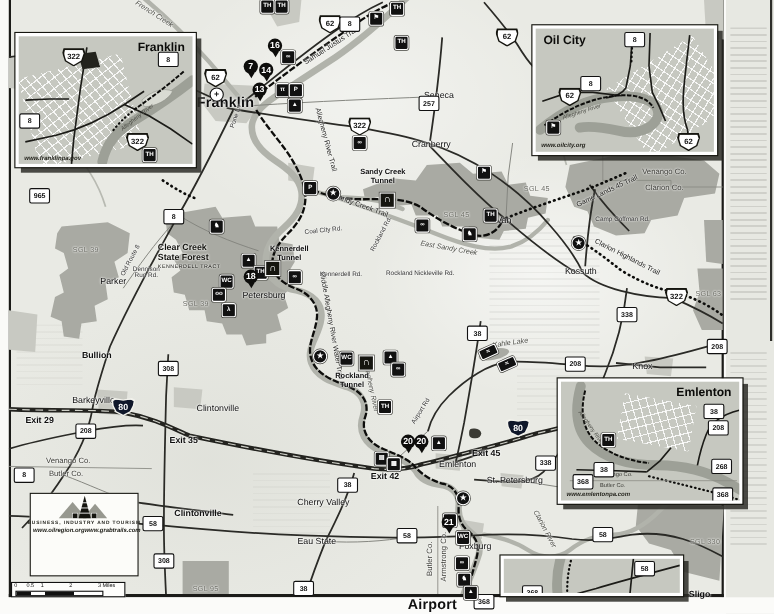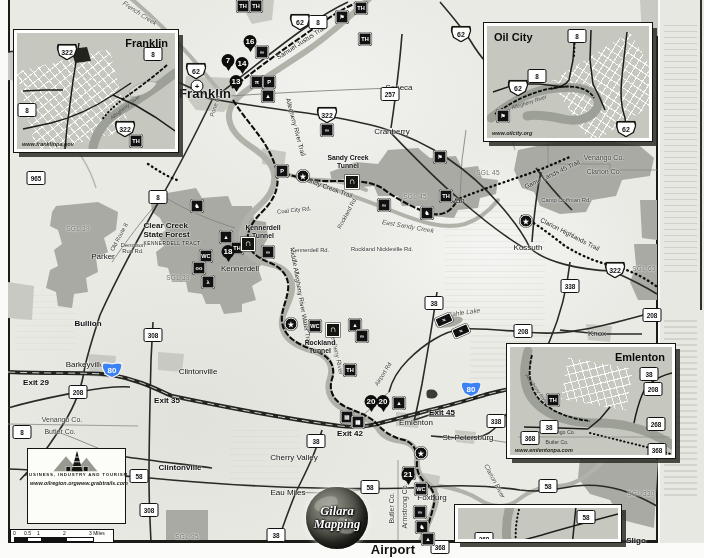--- a/index.html
+++ b/index.html
@@ -45,21 +45,21 @@
   .forest .sub{display:block;font-weight:normal;font-size:4.8px;letter-spacing:.5px;}
   .sh{position:absolute;transform:translate(-50%,-50%);display:flex;align-items:center;justify-content:center;z-index:6;}
   .sh.state{min-width:15px;height:12px;padding:0 1px;background:#fff;border:1.3px solid #111;border-radius:2px;
     font-size:6.4px;font-weight:bold;color:#111;}
   .sh.us{width:21px;height:17px;background:#15150f;clip-path:polygon(6% 2%,94% 2%,100% 26%,88% 72%,50% 100%,12% 72%,0 26%);}
   .us-in{position:absolute;left:1.5px;top:1.5px;right:1.5px;bottom:1.5px;background:#fff;
     clip-path:polygon(6% 2%,94% 2%,100% 26%,88% 72%,50% 100%,12% 72%,0 26%);
     display:flex;align-items:center;justify-content:center;font-size:7px;font-weight:bold;color:#111;}
   .sh.i80{width:22px;height:17px;background:#f2f2ec;
     clip-path:polygon(0 12%,15% 2%,50% 10%,85% 2%,100% 12%,96% 40%,82% 78%,50% 100%,18% 78%,4% 40%);}
-  .i80-in{position:absolute;left:1.5px;top:1.5px;right:1.5px;bottom:1.5px;background:#3b82f6;color:#fff;
+  .i80-in{position:absolute;left:1.5px;top:1.5px;right:1.5px;bottom:1.5px;background:#0f172a;color:#fff;
     clip-path:polygon(0 12%,15% 2%,50% 10%,85% 2%,100% 12%,96% 40%,82% 78%,50% 100%,18% 78%,4% 40%);
     display:flex;align-items:center;justify-content:center;font-size:8px;font-weight:bold;}
   .marker{position:absolute;transform:translate(-50%,-115%);width:13px;height:13px;background:#0d0d0b;border-radius:50%;
     color:#fff;font-size:8px;font-weight:bold;display:flex;align-items:center;justify-content:center;z-index:7;}
   .marker::after{content:"";position:absolute;top:11.5px;left:50%;transform:translateX(-50%);
     border:3.5px solid transparent;border-top:5px solid #0d0d0b;}
   .ico{position:absolute;transform:translate(-50%,-50%);width:11px;height:11px;background:#111;border-radius:2px;
     border:1px solid #fff;box-shadow:0 0 0 .6px #44443f;color:#fff;font-size:5.6px;font-weight:bold;
     display:flex;align-items:center;justify-content:center;z-index:6;line-height:1;}
   .ico.round{border-radius:50%;font-size:7px;}
@@ -127,26 +127,20 @@
       <rect x="18" y="21" width="6" height="6" fill="#15150f" stroke="#fff" stroke-width=".6"></rect>
       <rect x="40" y="21" width="6" height="6" fill="#15150f" stroke="#fff" stroke-width=".6"></rect>
     </svg>
     <div class="a-tag">BUSINESS, INDUSTRY AND TOURISM</div>
     <div class="a-webs">
       <span>www.oilregion.org</span>
       <span>www.grabtrails.com</span>
     </div>
   </div>
 
-  <div class="globe">
-    <div class="cont" style="left:8px;top:10px;width:24px;height:14px;border-radius:60% 40% 55% 45%;transform:rotate(-14deg);"></div>
-    <div class="cont" style="left:30px;top:31px;width:20px;height:16px;border-radius:45% 55% 60% 40%;transform:rotate(18deg);"></div>
-    <div class="g-txt">Gilara</div>
-    <div class="g-txt">Mapping</div>
-  </div>
 
   <div class="scalebar">
     <div class="sb-bar"></div>
   <div class="sb-tick" style="left: 2px;">0</div>
       <div class="sb-tick" style="left: 13.026px;">0.5</div>
       <div class="sb-tick" style="left: 25.974px;">1</div>
       <div class="sb-tick" style="left: 52.026px;">2</div>
       <div class="sb-tick" style="left: 78px;">3 Miles</div>
     </div>
 <svg viewBox="8 0 650 540" class="mapart">
@@ -228,36 +222,36 @@
     <div class="ghost" style="left: 664px; top: 25px; width: 33px; height: 250px; opacity: 0.3;"></div>
     <div class="ghost" style="left: 664px; top: 320px; width: 33px; height: 180px; opacity: 0.25;"></div>
     <div class="edge-line" style="left: 700px; top: 0px; width: 1.5px; height: 310px;"></div>
     <div class="town big" style="left: 205px; top: 93px;">Franklin</div>
     <div class="town" style="left: 399px; top: 87px;">Seneca</div>
     <div class="town" style="left: 392px; top: 131px;">Cranberry</div>
     <div class="town" style="left: 458px; top: 200px;">Van</div>
     <div class="town" style="left: 528px; top: 247px;">Kossuth</div>
     <div class="town" style="left: 103px; top: 256px;">Parker</div>
     <div class="town b" style="left: 88px; top: 323px;">Bullion</div>
-    <div class="town" style="left: 240px; top: 268px;">Kennerdell</div>
+    <div class="town" style="left: 240px; top: 268px;">Petersburg</div>
     <div class="town" style="left: 85px; top: 364px;">Barkeyville</div>
     <div class="town" style="left: 198px; top: 371px;">Clintonville</div>
     <div class="town b" style="left: 180px; top: 467px;">Clintonville</div>
     <div class="town" style="left: 294px; top: 457px;">Cherry Valley</div>
-    <div class="town" style="left: 288px; top: 492px;">Eau Miles</div>
+    <div class="town" style="left: 288px; top: 492px;">Eau State</div>
     <div class="town" style="left: 416px; top: 422px;">Emlenton</div>
     <div class="town" style="left: 468px; top: 437px;">St. Petersburg</div>
     <div class="town" style="left: 432px; top: 497px;">Foxburg</div>
     <div class="town big" style="left: 393px; top: 549px;">Airport</div>
-    <div class="town" style="left: 597px; top: 333px;">Knox</div>
+    <div class="town" style="left: 584px; top: 333px;">Knox</div>
     <div class="town b" style="left: 636px; top: 540px;">Sligo</div>
     <div class="exit" style="left: 36px; top: 382px;">Exit 29</div>
     <div class="exit" style="left: 167px; top: 400px;">Exit 35</div>
     <div class="exit" style="left: 350px; top: 433px;">Exit 42</div>
-    <div class="exit" style="left: 442px; top: 412px; text-decoration: underline;">Exit 45</div>
+    <div class="exit" style="left: 442px; top: 412px;">Exit 45</div>
     <div class="area" style="left: 78px; top: 228px;">SGL 39</div>
     <div class="area" style="left: 178px; top: 277px;">SGL 39</div>
     <div class="area" style="left: 415px; top: 196px;">SGL 45</div>
     <div class="area" style="left: 488px; top: 172px;">SGL 45</div>
     <div class="area" style="left: 644px; top: 268px;">SGL 63</div>
     <div class="area" style="left: 187px; top: 536px;">SGL 95</div>
     <div class="area" style="left: 641px; top: 493px;">SGL 330</div>
     <div class="county" style="left: 604px; top: 157px;">Venango Co.</div>
     <div class="county" style="left: 604px; top: 171px;">Clarion Co.</div>
     <div class="county" style="left: 62px; top: 419px;">Venango Co.</div>

